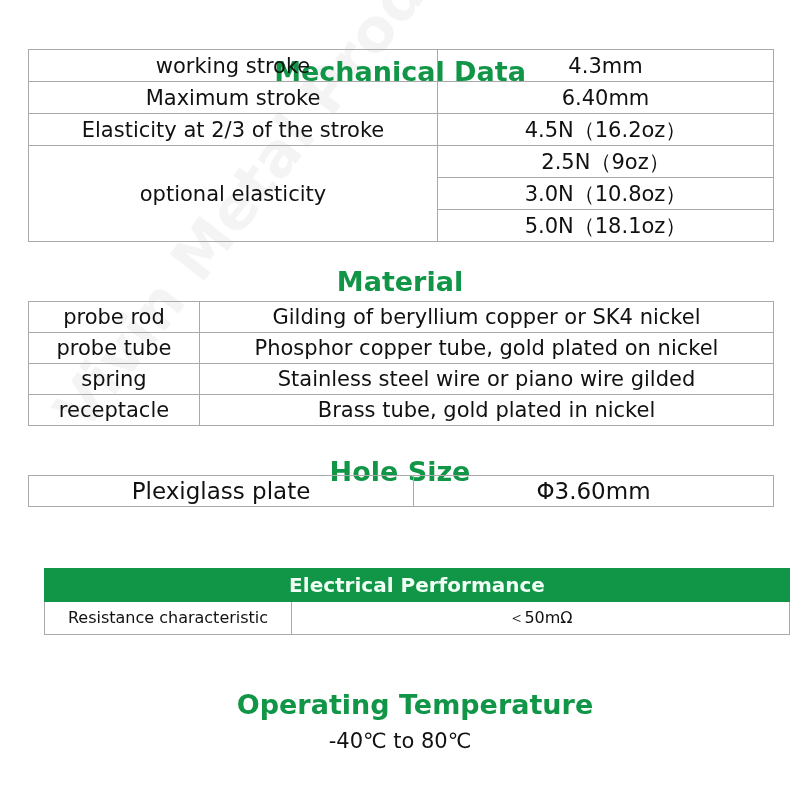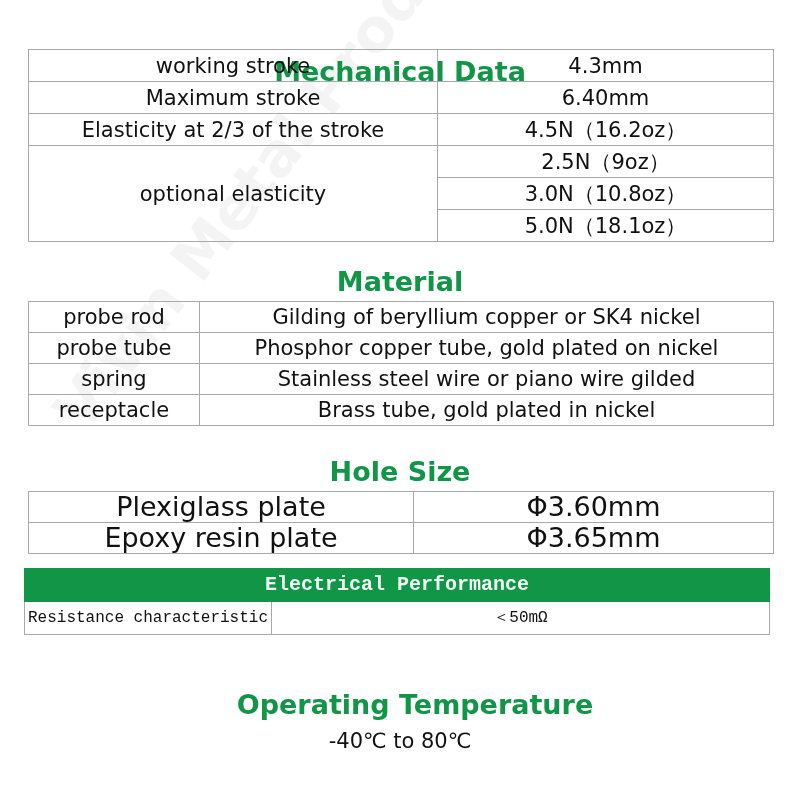--- a/index.html
+++ b/index.html
@@ -6,23 +6,23 @@
   body { width:800px; height:800px; position:relative; overflow:hidden;
          font-family:"DejaVu Sans", sans-serif; color:#111; }
   .title { position:absolute; left:0; width:800px; text-align:center;
            color:#119547; font-weight:bold; font-family:"DejaVu Sans", sans-serif; }
   table { position:absolute; border-collapse:collapse; table-layout:fixed; }
   td { border:1.5px solid #a9a9a9; text-align:center; padding:0; white-space:nowrap; overflow:hidden;margin-top:16px; }
   .t-mech { left:28px; top:49px; width:745px; font-size:21px; }
   .t-mech td { height:31px; line-height:28px; }
   .t-mat { left:28px; top:301px; width:745px; font-size:21px; }
   .t-mat td { height:30px; line-height:26px; }
-  .t-hole { left:28px; top:491px; width:745px; font-size:27px; }
+  .t-hole { left:28px; top:475px; width:745px; font-size:23px; }
   .t-hole td { height:30px; line-height:28px; }
-  .t-elec { left:24px; top:568px; width:745px; font-size:16px;font-family:Liberation Mono, monospace; }
+  .t-elec { left:44px; top:568px; width:745px; font-size:16px; }
   .t-elec td { height:32px; line-height:30px; }
   .t-elec .hdr { background:#119547; color:#f2fff5; font-weight:bold; font-size:20px;
                  height:32px; border-color:#119547; }
   .temp-val { position:absolute; left:0; width:800px; text-align:center; top:729px;
               font-size:21px; }
   .watermark { position:absolute; left:40px; top:400px; transform:rotate(-52deg);
                transform-origin:left top; font-size:60px; font-weight:bold;
                color:rgba(0,0,0,0.045); white-space:nowrap; pointer-events:none; }
 </style>
 </head>
@@ -92,24 +92,20 @@
 <table class="t-hole">
   <colgroup>
       <col style="width:385px">
       <col style="width:360px">
     </colgroup>
   <tbody>
       <tr>
     <td>Plexiglass plate</td>
     <td>Φ3.60mm</td>
   </tr>
-  <tr>
-    <td>Epoxy resin plate</td>
-    <td>Φ3.65mm</td>
-  </tr>
 </tbody>
   </table>
 
 <table class="t-elec">
   <colgroup>
       <col style="width:247px">
       <col style="width:498px">
     </colgroup>
   <tbody>
       <tr>

